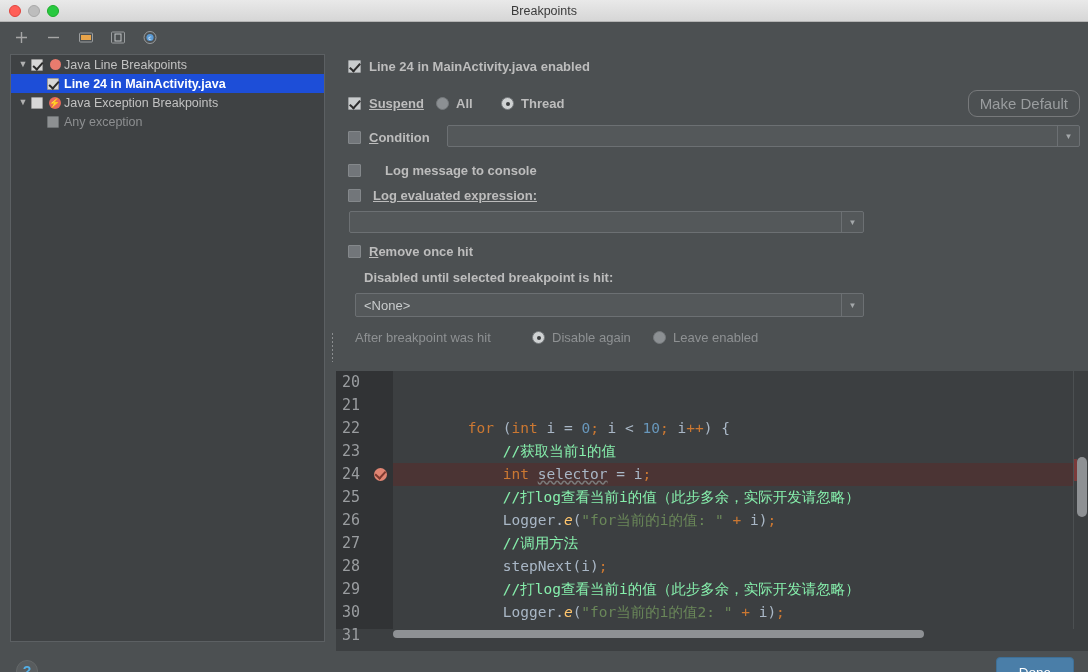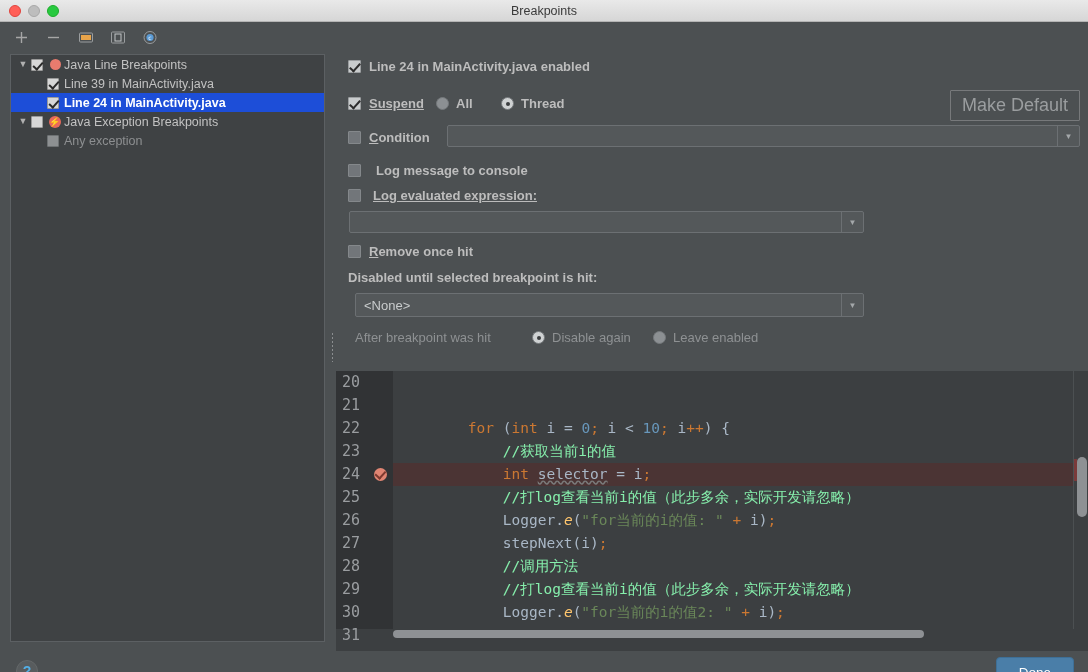--- a/index.html
+++ b/index.html
@@ -126,21 +126,21 @@
   }
   .field.combo{ display:flex; align-items:center; }
   .field.combo .arrow{
     width:22px; height:100%; display:flex;align-items:center;justify-content:center;
     border-left:1px solid #6c7073; color:#a4a8aa; font-size:8px;
   }
   .field.combo .txt{ flex:1; padding-left:8px; color:#c9cccd; font-size:13px; }
 
   .btn{
     border:1px solid #77797b; background:transparent; color:#9a9d9f;
-    font-size:18px; padding:4px 11px; border-radius:1px;
+    font-size:15px; padding:4px 11px; border-radius:9px;
     font-family:"Liberation Sans", sans-serif;
   }
 
   
   #editor{
     position:absolute; left:336px; top:349px; width:752px; height:280px;
     background:#3c3f41; overflow:hidden;
     font-family:"DejaVu Sans Mono", monospace;
     font-size:14.5px;
   }
@@ -252,26 +252,20 @@
 
     <div id="tree">
         <div class="trow">
           <span class="twist">▼</span>
           <span class="cbox checked"></span>
           <span class="bico">
             <span class="bdot"></span>
           </span>
           <span class="tlabel">Java Line Breakpoints</span>
         </div>
-        <div class="trow">
-          <span class="twist empty">▼</span>
-          <span class="indent"></span>
-          <span class="cbox checked"></span>
-          <span class="tlabel">Line 39 in MainActivity.java</span>
-        </div>
         <div class="trow sel">
           <span class="twist empty">▼</span>
           <span class="indent"></span>
           <span class="cbox checked"></span>
           <span class="tlabel">Line 24 in MainActivity.java</span>
         </div>
         <div class="trow">
           <span class="twist">▼</span>
           <span class="cbox"></span>
           <span class="bico">
@@ -315,40 +309,40 @@
 
     <div class="row" style="left:12px; top:108px; gap:8px;">
       <span class="ck off"></span>
       <span class="lbl b"><span class="u">C</span>ondition</span>
     </div>
     <div class="field combo" style="position:absolute; left:111px; top:103px; width:633px;">
       <span class="txt"></span>
       <span class="arrow">▼</span>
     </div>
 
-    <div class="row" style="left:12px; top:141px; gap:15px;">
+    <div class="row" style="left:12px; top:141px; gap:24px;">
       <span class="ck off"></span>
       <span class="lbl b">Log message to console</span>
     </div>
 
     <div class="row" style="left:12px; top:166px; gap:12px;text-decoration:underline;">
       <span class="ck off"></span>
       <span class="lbl b">Log evaluated expression:</span>
     </div>
     <div class="field combo" style="position:absolute; left:13px; top:189px; width:515px;">
       <span class="txt"></span>
       <span class="arrow">▼</span>
     </div>
 
     <div class="row" style="left:12px; top:222px; gap:8px;">
       <span class="ck off"></span>
       <span class="lbl b"><span class="u">R</span>emove once hit</span>
     </div>
 
-    <div class="row" style="left:12px; top:248px;">
+    <div class="row" style="left:28px; top:248px;">
       <span class="lbl b">Disabled until selected breakpoint is hit:</span>
     </div>
     <div class="field combo" style="position:absolute; left:19px; top:271px; width:509px; height:24px;">
       <span class="txt">&lt;None&gt;</span>
       <span class="arrow">▼</span>
     </div>
 
     <div class="row" style="left:19px; top:308px;">
       <span class="lbl muted">After breakpoint was hit</span>
     </div>
@@ -379,22 +373,22 @@
         <div class="gl">31</div>
       </div>
     <div id="codearea">
         <div class="cl">&nbsp;</div>
         <div class="cl">&nbsp;</div>
         <div class="cl">        <span class="kw">for</span> (<span class="kw">int</span> <span class="pl">i</span> = <span class="num">0</span><span class="semi">;</span> <span class="pl">i</span> &lt; <span class="num">10</span><span class="semi">;</span> <span class="pl">i</span><span class="semi">+</span><span class="semi">+</span>) {</div>
         <div class="cl"><span class="cm">            //获取当前i的值</span></div>
         <div class="cl hl">            <span class="kw">int</span> <span class="pl fldu">selector</span> = <span class="pl">i</span><span class="semi">;</span></div>
         <div class="cl"><span class="cm">            //打log查看当前i的值（此步多余，实际开发请忽略）</span></div>
         <div class="cl">            <span class="pl">Logger</span>.<span class="mth">e</span>(<span class="st">"for当前的i的值: "</span> <span class="semi">+</span> <span class="pl">i</span>)<span class="semi">;</span></div>
+        <div class="cl"><span class="cm">            //调用方法</span></div>
         <div class="cl">            <span class="pl">stepNext</span>(<span class="pl">i</span>)<span class="semi">;</span></div>
-        <div class="cl"><span class="cm">            //调用方法</span></div>
         <div class="cl"><span class="cm">            //打log查看当前i的值（此步多余，实际开发请忽略）</span></div>
         <div class="cl">            <span class="pl">Logger</span>.<span class="mth">e</span>(<span class="st">"for当前的i的值2: "</span> <span class="semi">+</span> <span class="pl">i</span>)<span class="semi">;</span></div>
         <div class="cl">&nbsp;</div>
       </div>
     <div id="vscroll">
       <div id="vmark"></div>
       <div id="vthumb"></div>
     </div>
     <div id="hscroll">
       <div id="hthumb"></div>

